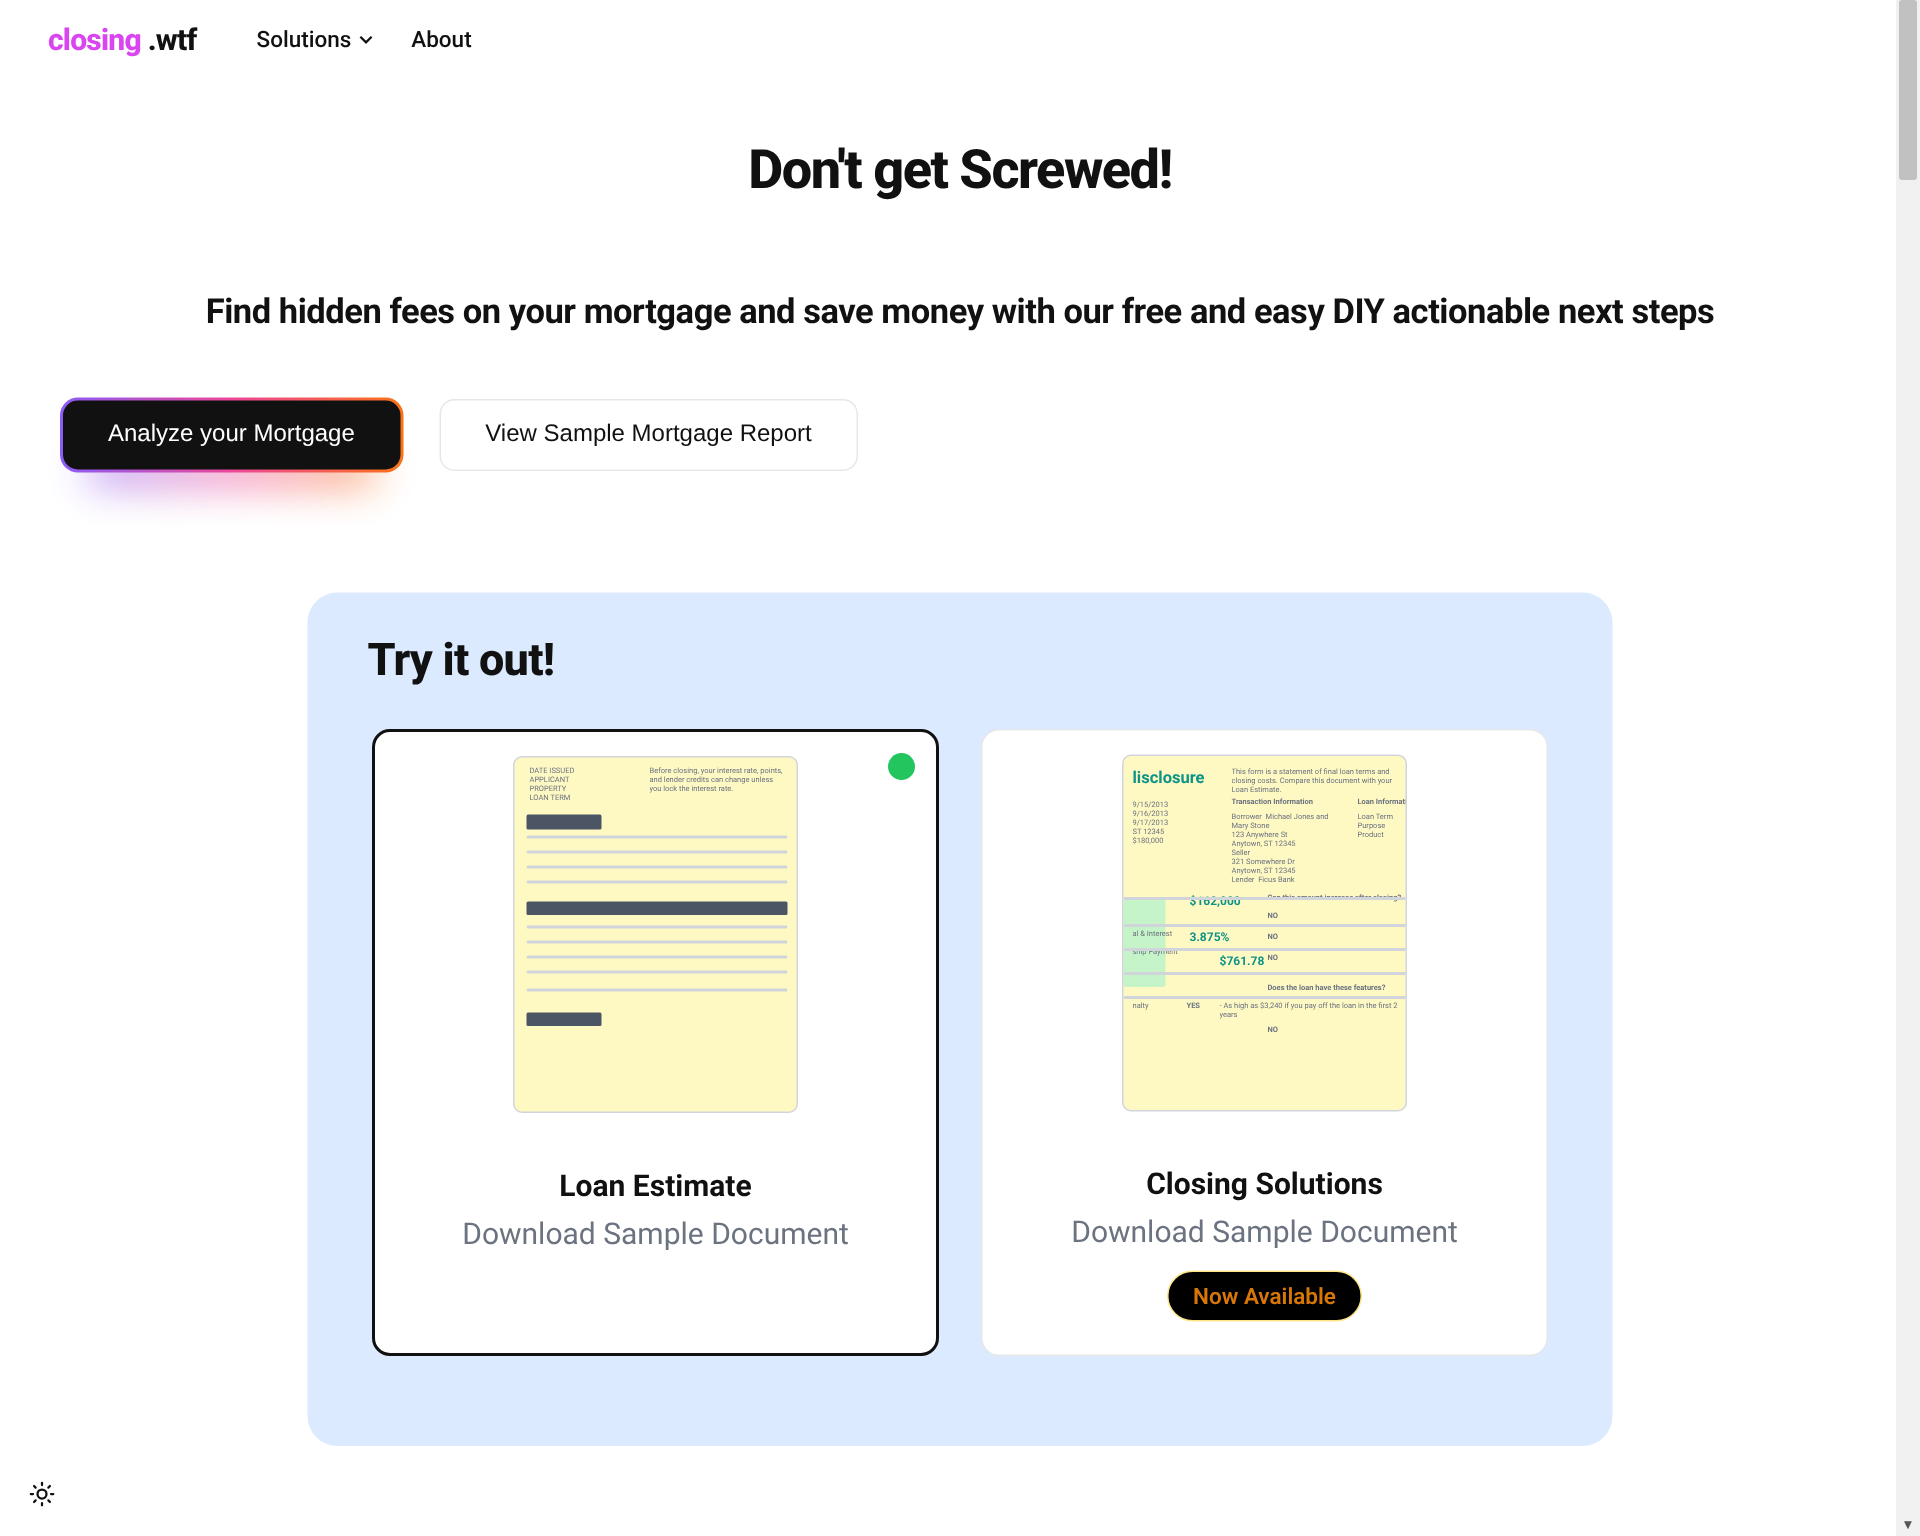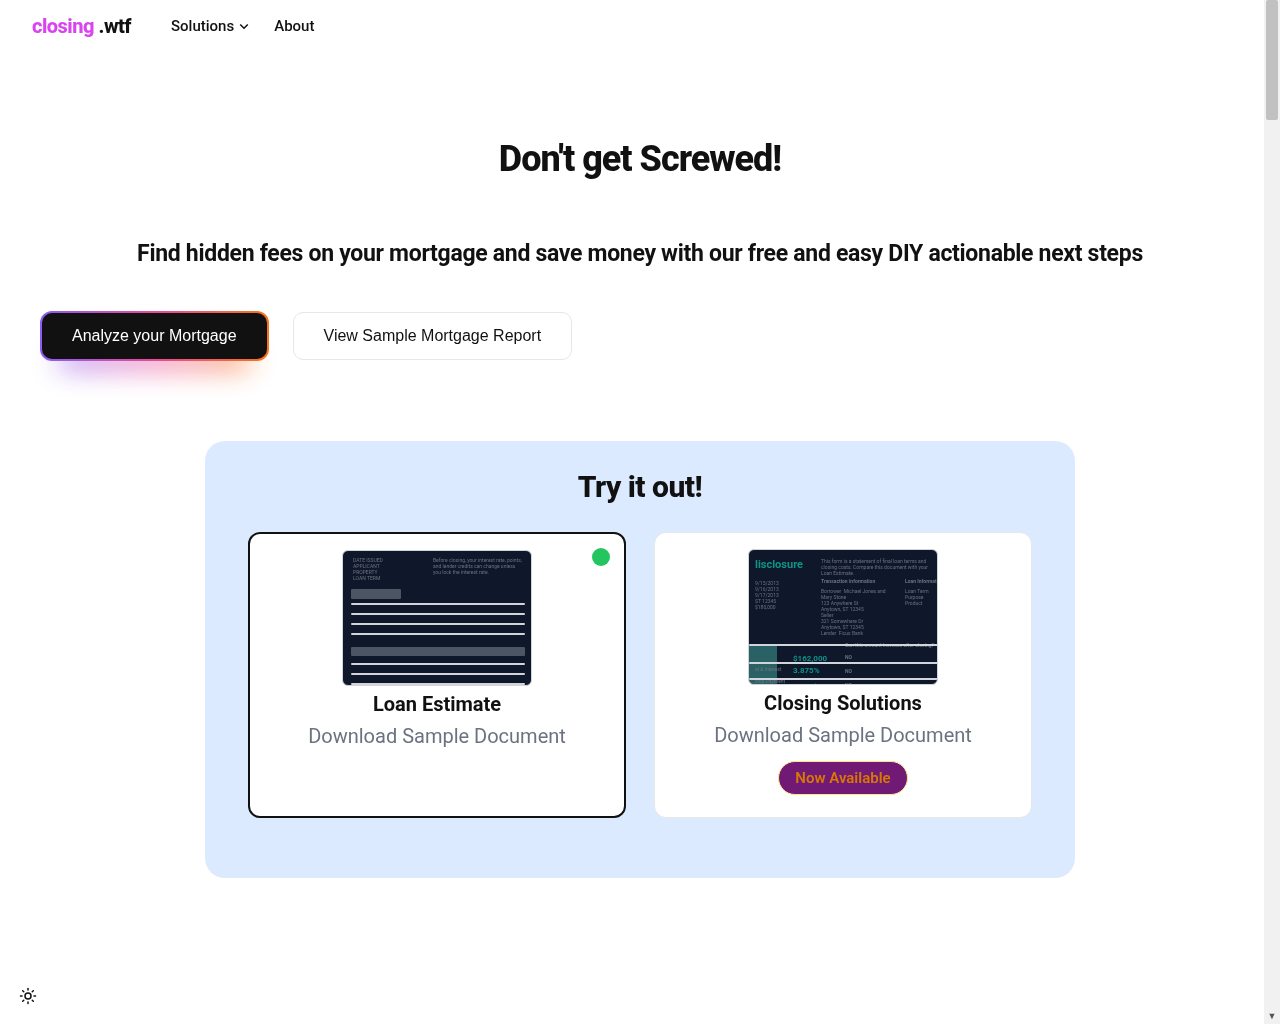--- a/index.html
+++ b/index.html
@@ -55,21 +55,20 @@
     font-size: 92px;
     font-weight: 800;
     letter-spacing: -3px;
     line-height: 1.05;
     background: linear-gradient(90deg, #c084fc 0%, #ec4899 50%, #f43f5e 100%);
     -webkit-background-clip: text;
     background-clip: text;
     color: transparent;
   }
   .hero-sub1 {
-    margin-top: 46px;
     font-size: 36px;
     font-weight: 800;
     letter-spacing: -1px;
   }
   .hero-sub2 {
     margin-top: 60px;
     font-size: 23px;
     font-weight: 700;
     letter-spacing: -0.3px;
     padding: 0 20px;
@@ -121,21 +120,20 @@
 
   
   .try-panel {
     width: 870px;
     margin: 80px auto 0 auto;
     background: #dbeafe;
     border-radius: 20px;
     padding: 28px 40px 60px 40px;
   }
   .try-title {
-    text-align: center;
     font-size: 30px;
     font-weight: 800;
     letter-spacing: -0.5px;
     margin-bottom: 28px;
   }
   .cards {
     display: flex;
     gap: 28px;
     justify-content: center;
   }
@@ -154,25 +152,25 @@
   }
   .card .dot {
     position: absolute;
     top: 14px; right: 14px;
     width: 18px; height: 18px;
     border-radius: 50%;
     background: #22c55e;
   }
   .doc-preview {
     width: 190px;
-    height: 136px;
-    margin: 0 auto 6px auto;
+    height: 238px;
+    margin: 0 auto 36px auto;
     border: 1px solid #d1d5db;
     border-radius: 6px;
-    background: #0f172a;
+    background: #fef9c3;
     overflow: hidden;
     position: relative;
   }
   
   .doc-preview .line {
     position: absolute;
     background: #d1d5db;
     height: 2px;
     border-radius: 1px;
   }
@@ -209,21 +207,21 @@
     margin-top: 8px;
     font-size: 20px;
     color: #6b7280;
   }
   .badge {
     display: inline-block;
     margin-top: 14px;
     padding: 7px 16px;
     border-radius: 18px;
     border: 1px solid #fde68a;
-    background: #701a75;
+    background: #000000;
     color: #d97706;
     font-size: 15px;
     font-weight: 600;
   }
 
   
   .theme-toggle {
     position: fixed;
     left: 14px;
     bottom: 14px;
@@ -326,21 +324,21 @@
     <div class="card">
       <div class="doc-preview cd">
         <div class="tealtext" style="left:6px;top:8px;font-size:11px;">lisclosure</div>
         <div class="tiny" style="left:72px;top:8px;width:110px;">This form is a statement of final loan terms and closing costs. Compare this document with your Loan Estimate.</div>
         <div class="tiny" style="left:6px;top:30px;width:50px;">9/15/2013<br>9/16/2013<br>9/17/2013<br>ST 12345<br>$180,000</div>
         <div class="tiny" style="left:72px;top:28px;width:110px;font-weight:700;">Transaction Information</div>
         <div class="tiny" style="left:72px;top:38px;width:70px;">Borrower&nbsp;&nbsp;Michael Jones and Mary Stone<br>123 Anywhere St<br>Anytown, ST 12345<br>Seller<br>321 Somewhere Dr<br>Anytown, ST 12345<br>Lender&nbsp;&nbsp;Ficus Bank</div>
         <div class="tiny" style="left:156px;top:28px;width:40px;font-weight:700;">Loan Information</div>
         <div class="tiny" style="left:156px;top:38px;width:40px;">Loan Term<br>Purpose<br>Product</div>
         <div class="tealbox" style="left:0;top:94px;width:28px;height:60px;opacity:.35"></div>
-        <div class="tealtext" style="left:44px;top:104px;">$162,000</div>
+        <div class="tealtext" style="left:44px;top:92px;">$162,000</div>
         <div class="tealtext" style="left:44px;top:116px;">3.875%</div>
         <div class="tealtext" style="left:44px;top:132px;padding-left:20px;">$761.78</div>
         <div class="tiny" style="left:96px;top:92px;width:90px;font-weight:700;">Can this amount increase after closing?</div>
         <div class="tiny" style="left:96px;top:104px;font-weight:700;">NO</div>
         <div class="tiny" style="left:96px;top:118px;font-weight:700;">NO</div>
         <div class="tiny" style="left:96px;top:132px;font-weight:700;">NO</div>
         <div class="tiny" style="left:6px;top:116px;width:40px;">al &amp; Interest<br><br>ship Payment</div>
         <div class="tiny" style="left:96px;top:152px;width:90px;font-weight:700;">Does the loan have these features?</div>
         <div class="tiny" style="left:42px;top:164px;font-weight:700;">YES</div>
         <div class="tiny" style="left:64px;top:164px;width:120px;">- As high as $3,240 if you pay off the loan in the first 2 years</div>

